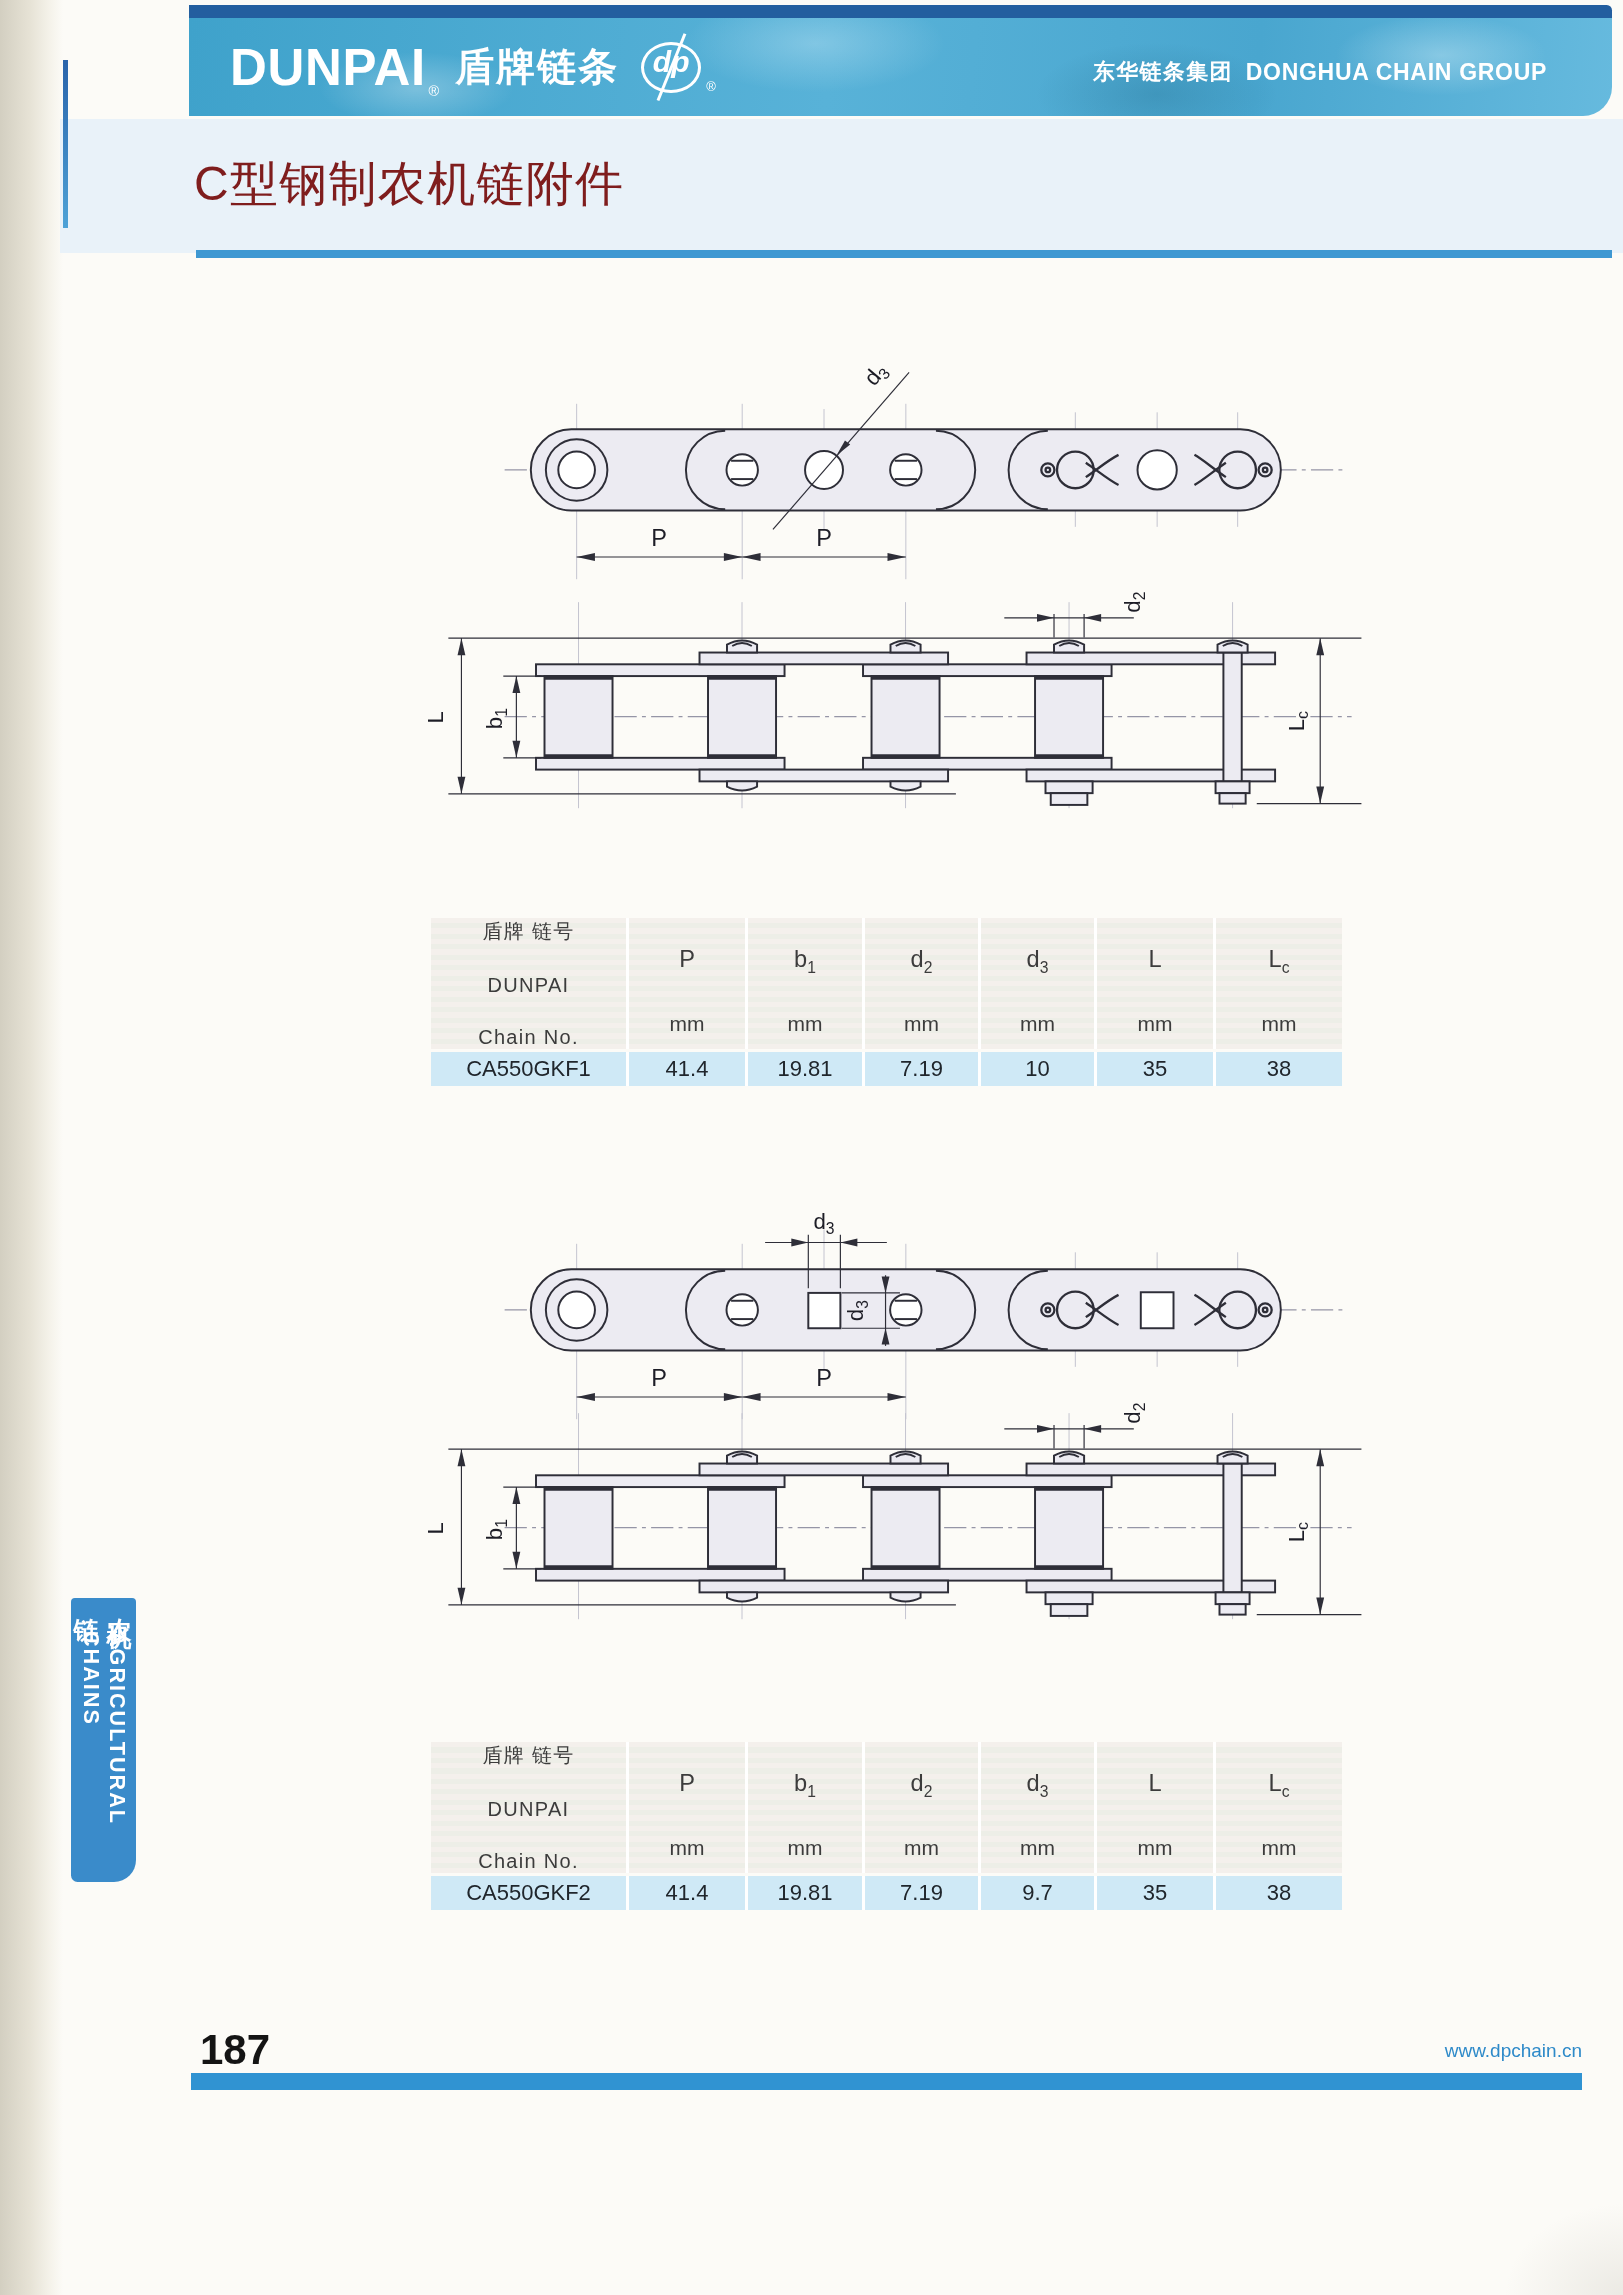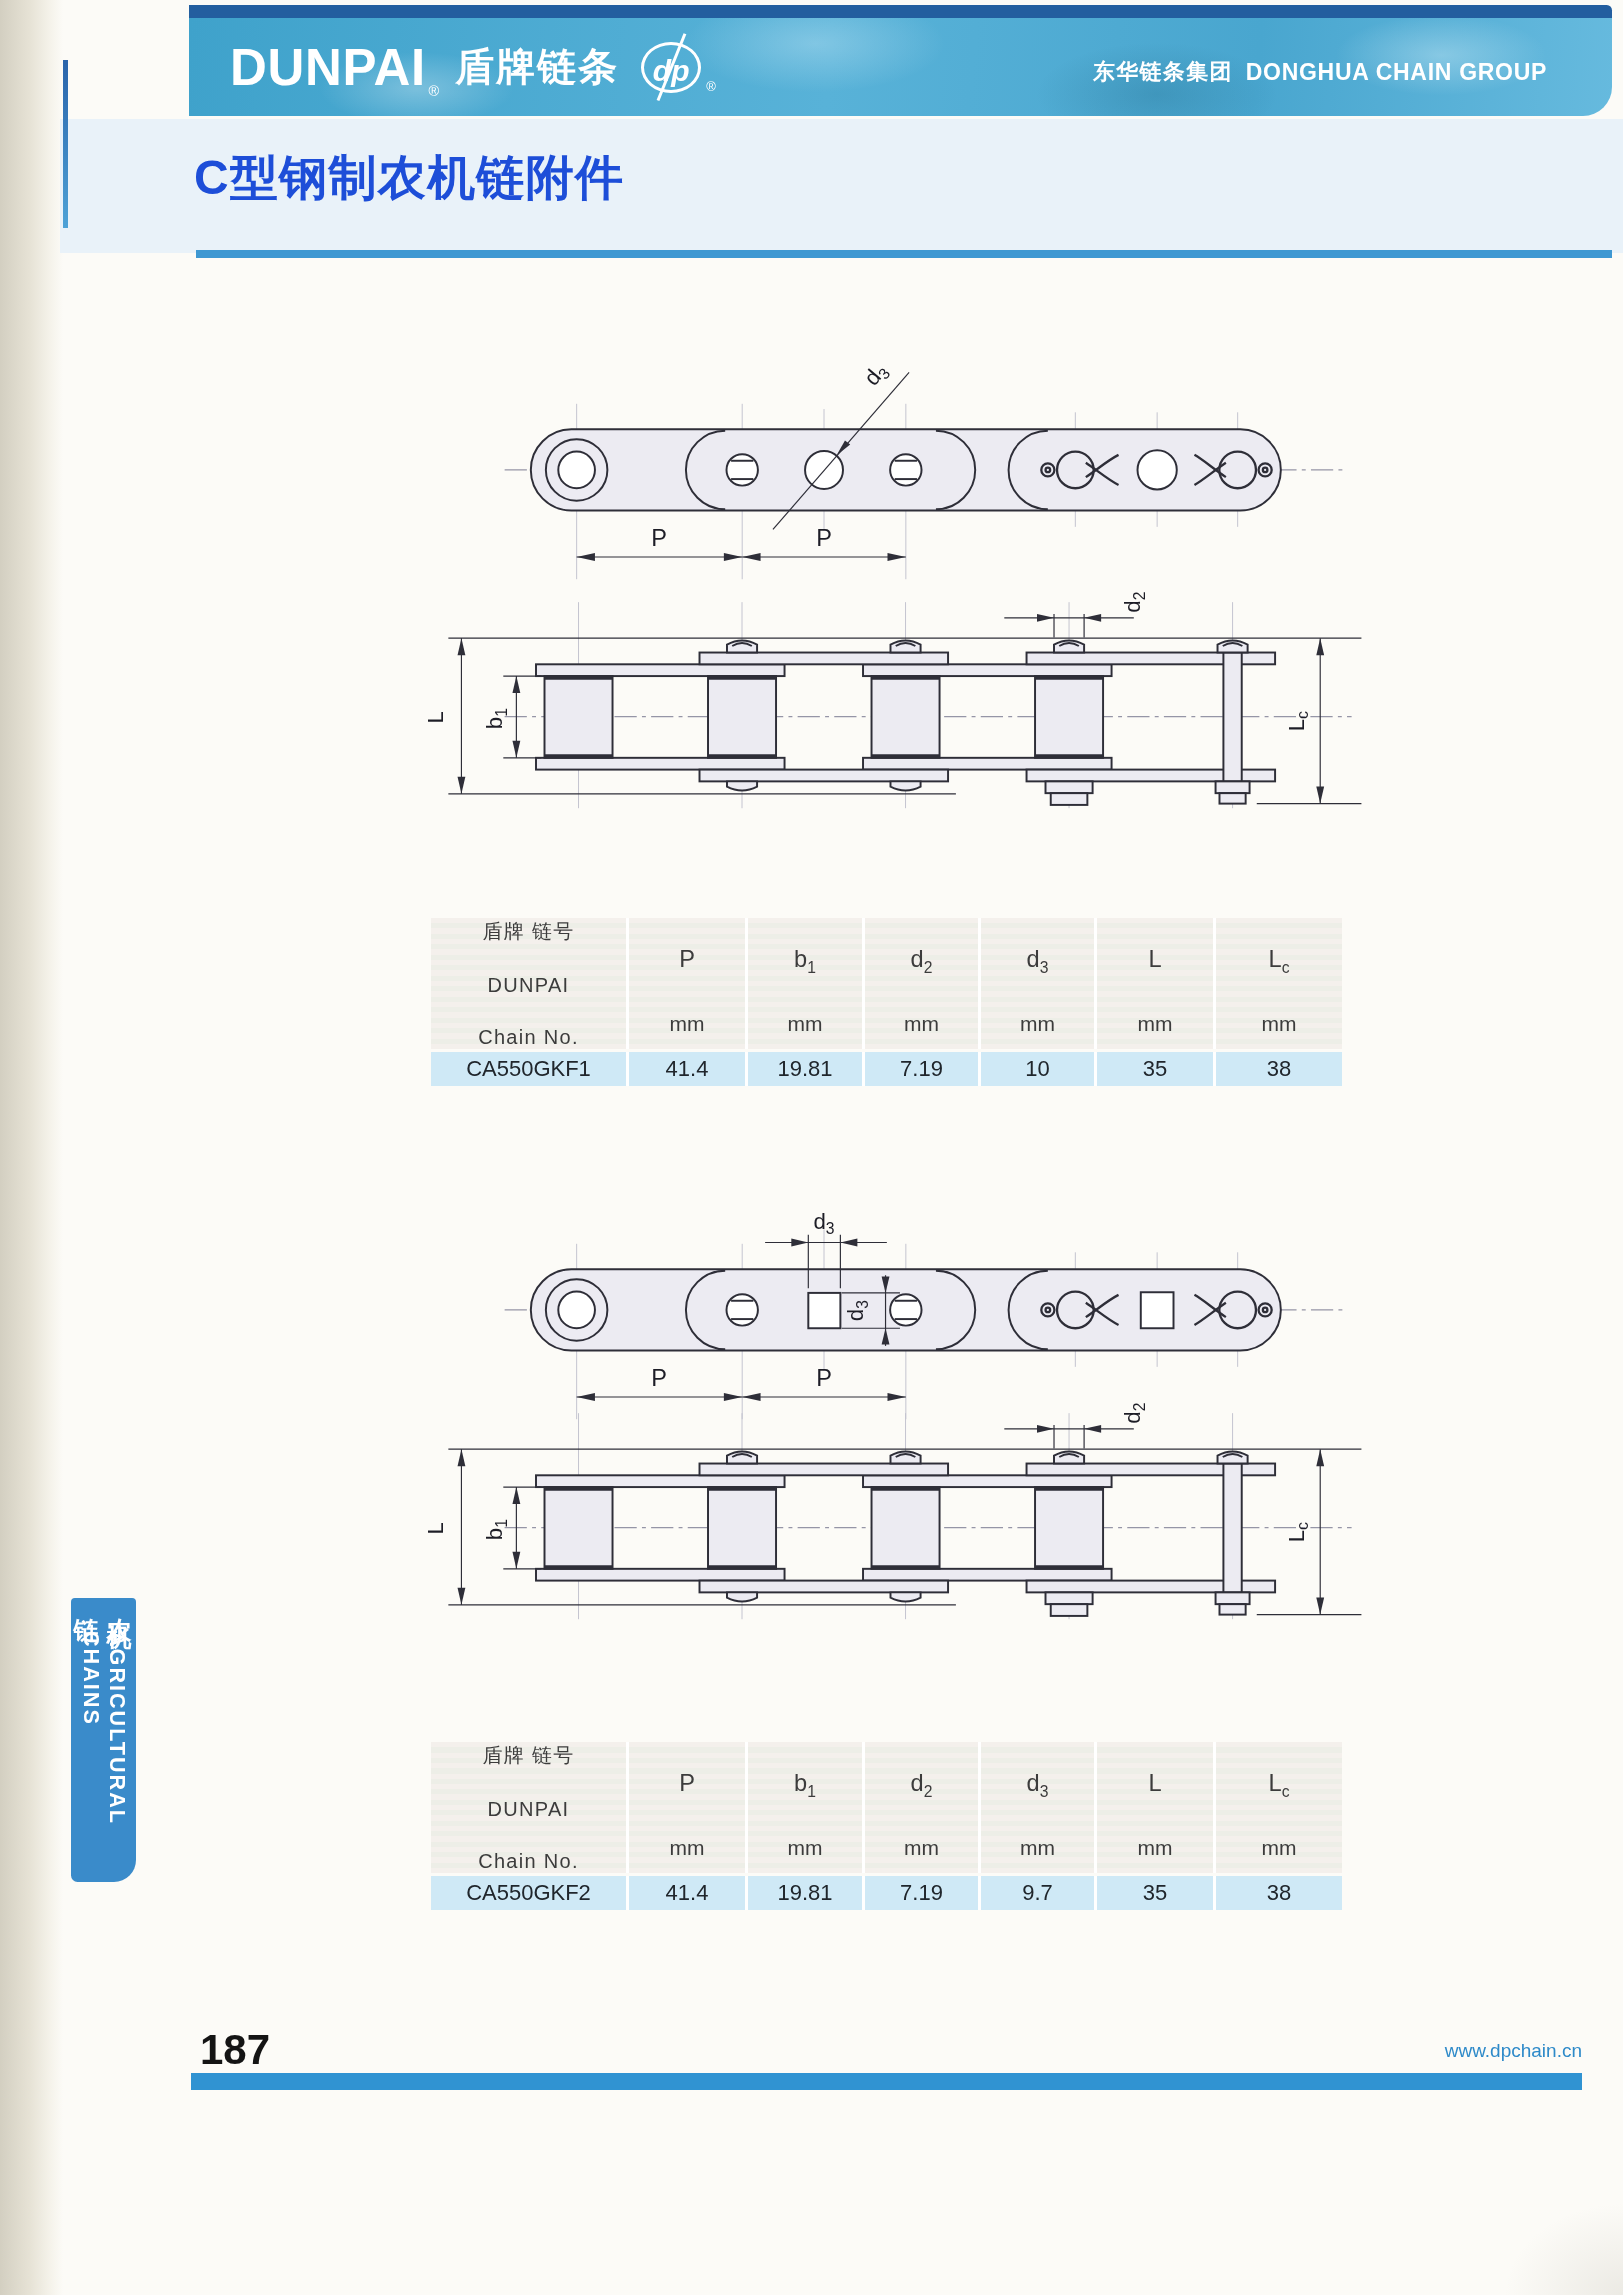--- a/index.html
+++ b/index.html
@@ -22,30 +22,30 @@
           radial-gradient(183px 79px at 68% 78%,rgba(18,84,114,.22),transparent 66%),
           radial-gradient(170px 65px at 88% 38%,rgba(232,250,255,.33),transparent 62%),
           linear-gradient(95deg,#3fa2cb,#58b2d8 45%,#49a6cf 75%,#66bade);}
   .brandrow{left:41px;top:0;height:98px;display:flex;align-items:center;color:#fff;}
   .brand-en{font-size:51px;font-weight:800;letter-spacing:0.7px;}
   .reg-sm{font-size:14.4px;align-self:flex-end;margin:0 0 17px 2.6px;font-weight:400;}
   .brand-cn{font-size:39px;font-weight:700;letter-spacing:2px;margin-left:16px;}
   .logo{position:relative;width:60px;height:51px;margin-left:22px;}
   .logo-ellipse{position:absolute;inset:0;border:3.3px solid #fff;border-radius:50%;}
   .logo-slash{position:absolute;left:29px;top:-10.5px;width:2.6px;height:72px;background:#fff;transform:rotate(22deg);}
-  .logo-dp{position:absolute;left:0;top:12px;width:60px;text-align:center;font-size:30px;font-style:italic;font-weight:700;color:#fff;}
+  .logo-dp{position:absolute;left:0;top:3px;width:60px;text-align:center;font-size:30px;font-style:italic;font-weight:700;color:#fff;}
   .logo-reg{position:absolute;left:65px;top:37px;font-size:13px;color:#fff;}
   .groupbox{position:absolute;right:65px;top:39px;display:flex;align-items:center;gap:13px;color:#fff;}
   .group-cn{font-size:22px;font-weight:700;letter-spacing:1.3px;}
   .group-en{font-size:23px;font-weight:700;letter-spacing:0.7px;}
 
   
   .title-bg{left:60px;top:119px;width:1564px;height:134px;background:#e9f2f9;}
   .vline{left:63px;top:60px;width:5.2px;height:168px;background:linear-gradient(180deg,#2a64ab,#4da2d7);}
-  .title-cn{left:194px;top:146px;font-size:48px;font-weight:700;color:#1d4ed8;letter-spacing:1.3px;}
+  .title-cn{left:194px;top:152px;font-size:48px;font-weight:400;color:#7f1d1d;letter-spacing:1.3px;}
   .title-en{left:190px;top:198px;font-size:38px;font-weight:700;color:#161616;}
   .title-rule{left:196px;top:250px;width:1416px;height:7.9px;background:#3e98d2;}
 
   
   svg.dwg{position:absolute;overflow:visible;}
   .plate{fill:#ecebf2;stroke:#2e2e38;stroke-width:3;}
   .pline{fill:none;stroke:#2e2e38;stroke-width:3;}
   .hole{fill:#ffffff;stroke:#2e2e38;stroke-width:3;}
   .cl{stroke:#c3c3cf;stroke-width:1.5;}
   .ctr{stroke:#9595a6;stroke-width:2;stroke-dasharray:34 8 6 8;fill:none;}

